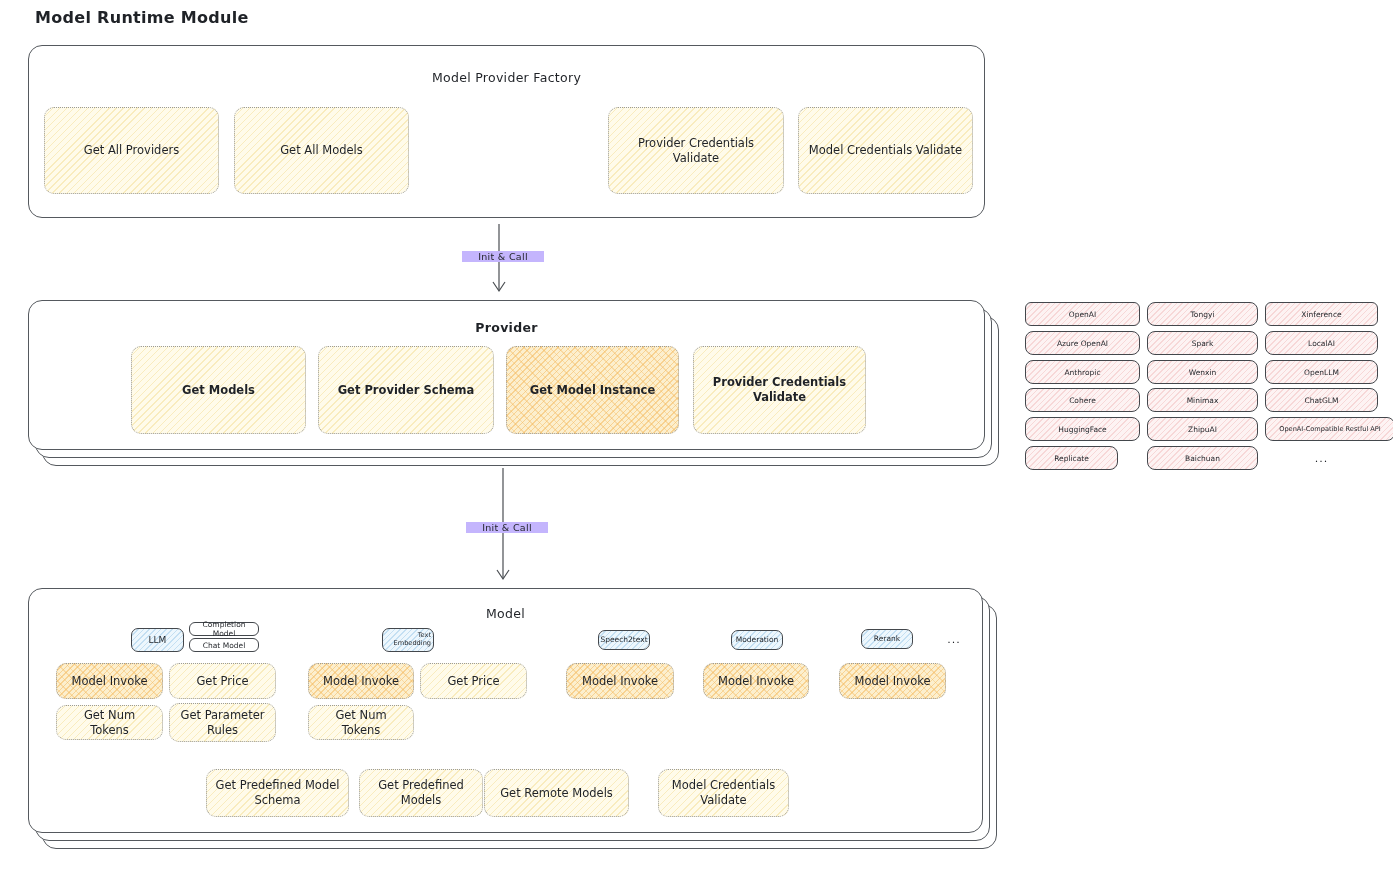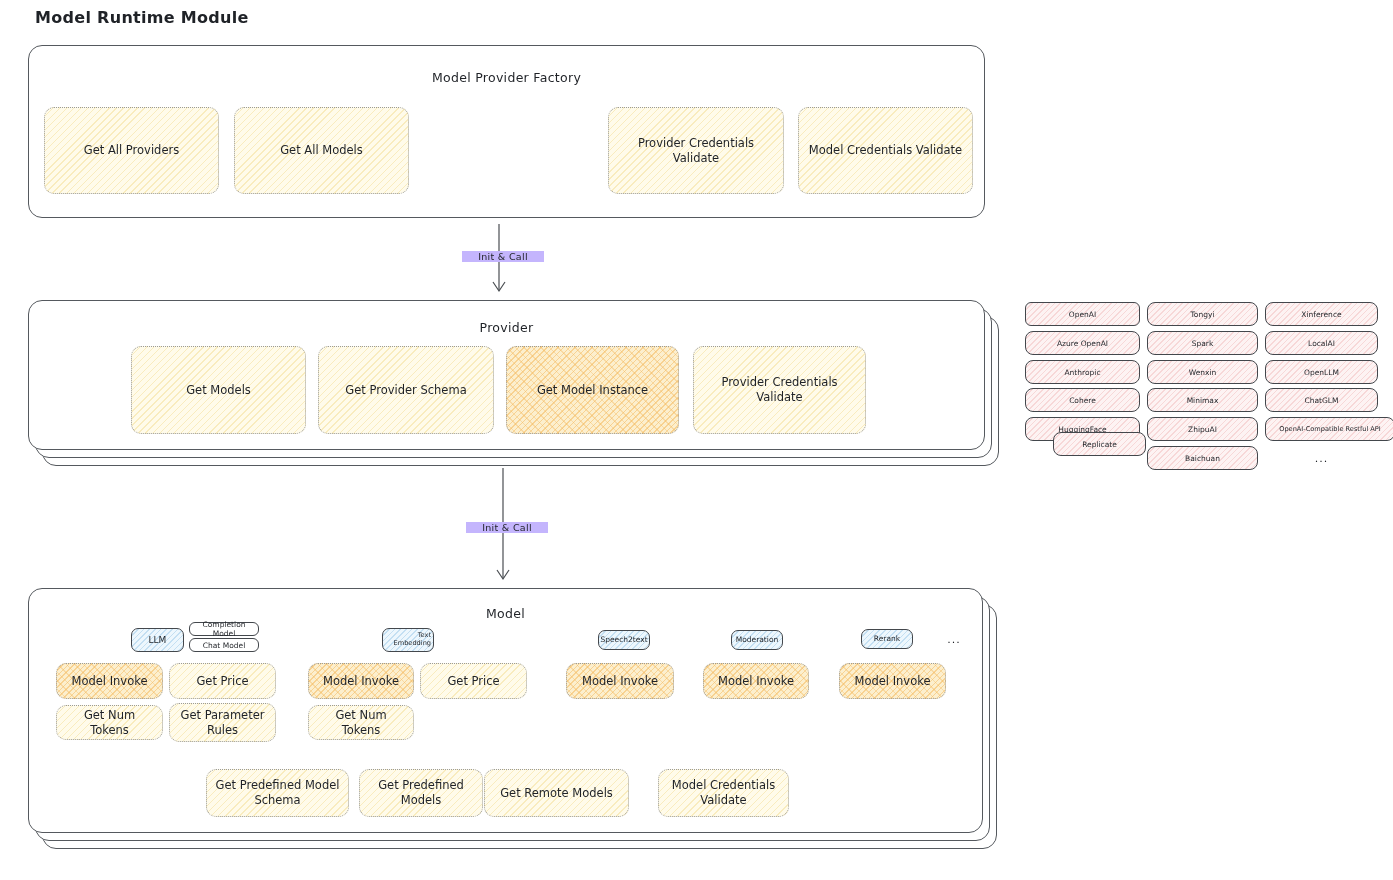--- a/index.html
+++ b/index.html
@@ -84,49 +84,49 @@
   <div class="arrow" style="left:489px;top:224px;">
     <svg width="20" height="70" viewBox="0 0 20 70">
       <line x1="10" y1="0" x2="10" y2="66" stroke="#4a4e52" stroke-width="1.2"></line>
       <polyline points="4,58 10,67 16,58" fill="none" stroke="#4a4e52" stroke-width="1.2"></polyline>
     </svg>
   </div>
   <div class="arrow-label" style="left:462px;top:251px;width:76px;">Init &amp; Call</div>
 
   <div class="frame" style="left:42px;top:316px;width:957px;height:150px;"></div>
   <div class="frame" style="left:35px;top:308px;width:957px;height:150px;"></div>
-  <div class="frame" style="left:28px;top:300px;width:957px;height:150px;">
+  <div class="frame" style="left:28px;top:300px;width:957px;height:150px;font-weight:bold;">
     <div class="frame-title" style="top:19px;">Provider</div>
     <div class="op yellow" style="left:102px;top:45px;width:175px;height:88px;">Get Models</div>
     <div class="op yellow" style="left:289px;top:45px;width:176px;height:88px;">Get Provider Schema</div>
     <div class="op orange" style="left:477px;top:45px;width:173px;height:88px;">Get Model Instance</div>
     <div class="op yellow" style="left:664px;top:45px;width:173px;height:88px;">Provider Credentials Validate</div>
   </div>
 
   <div class="chip" style="left:1025px;top:302px;width:115px;height:24px;border-radius:6px;">OpenAI</div>
   <div class="chip" style="left:1147px;top:302px;width:111px;height:24px;">Tongyi</div>
-  <div class="chip" style="left:1265px;top:302px;width:113px;height:24px;">Xinference</div>
+  <div class="chip" style="left:1265px;top:302px;width:113px;height:24px;border-radius:6px;">Xinference</div>
 
   <div class="chip" style="left:1025px;top:331px;width:115px;height:24px;">Azure OpenAI</div>
   <div class="chip" style="left:1147px;top:331px;width:111px;height:24px;">Spark</div>
   <div class="chip" style="left:1265px;top:331px;width:113px;height:24px;">LocalAI</div>
 
   <div class="chip" style="left:1025px;top:360px;width:115px;height:24px;">Anthropic</div>
   <div class="chip" style="left:1147px;top:360px;width:111px;height:24px;">Wenxin</div>
   <div class="chip" style="left:1265px;top:360px;width:113px;height:24px;">OpenLLM</div>
 
   <div class="chip" style="left:1025px;top:388px;width:115px;height:24px;">Cohere</div>
   <div class="chip" style="left:1147px;top:388px;width:111px;height:24px;">Minimax</div>
   <div class="chip" style="left:1265px;top:388px;width:113px;height:24px;">ChatGLM</div>
 
   <div class="chip" style="left:1025px;top:417px;width:115px;height:24px;">HuggingFace</div>
   <div class="chip" style="left:1147px;top:417px;width:111px;height:24px;">ZhipuAI</div>
   <div class="chip xs" style="left:1265px;top:417px;width:130px;height:24px;">OpenAI-Compatible Restful API</div>
 
-  <div class="chip" style="left:1025px;top:432px;width:93px;height:24px;margin-left:28px;">Replicate</div>
+  <div class="chip" style="left:1025px;top:446px;width:93px;height:24px;">Replicate</div>
   <div class="chip" style="left:1147px;top:446px;width:111px;height:24px;">Baichuan</div>
   <div class="plain-ellipsis" style="left:1265px;top:446px;width:113px;height:24px;">...</div>
 
   <div class="arrow" style="left:493px;top:468px;">
     <svg width="20" height="114" viewBox="0 0 20 114">
       <line x1="10" y1="0" x2="10" y2="110" stroke="#4a4e52" stroke-width="1.2"></line>
       <polyline points="4,102 10,111 16,102" fill="none" stroke="#4a4e52" stroke-width="1.2"></polyline>
     </svg>
   </div>
   <div class="arrow-label" style="left:466px;top:522px;width:76px;">Init &amp; Call</div>

